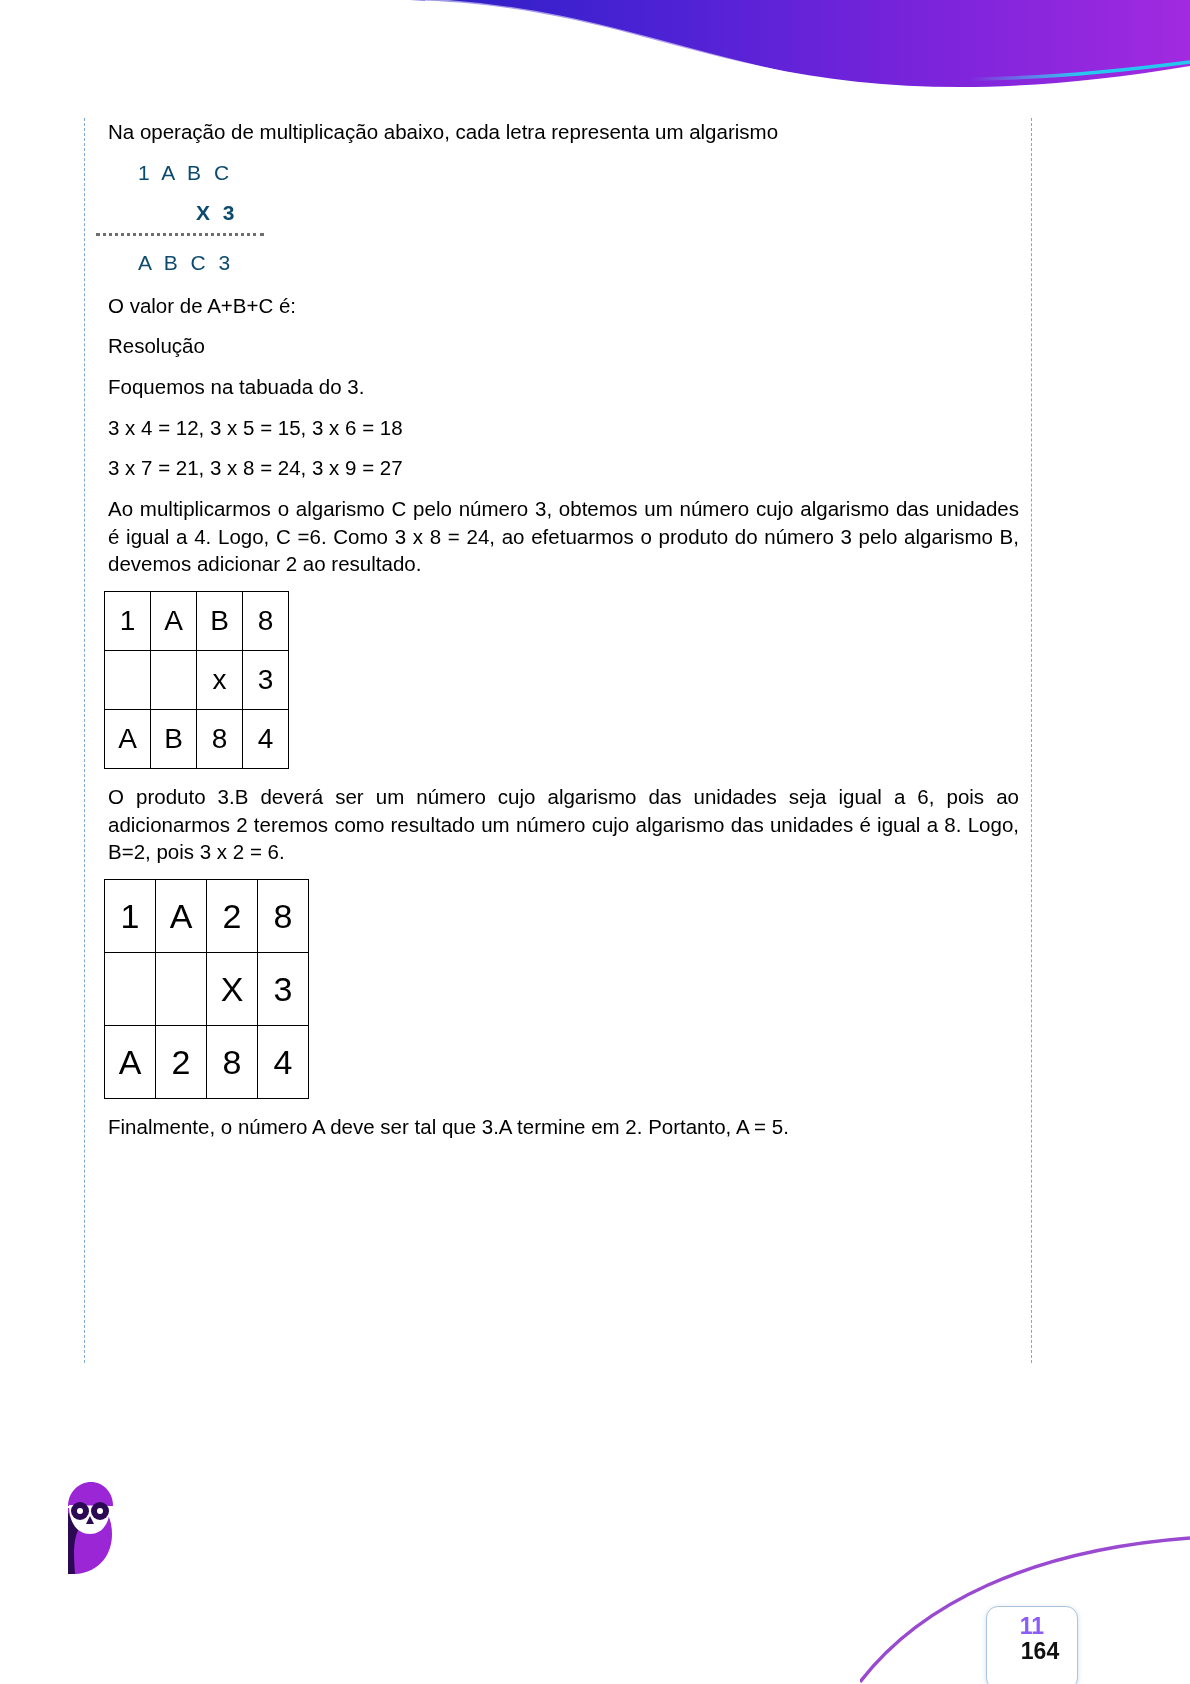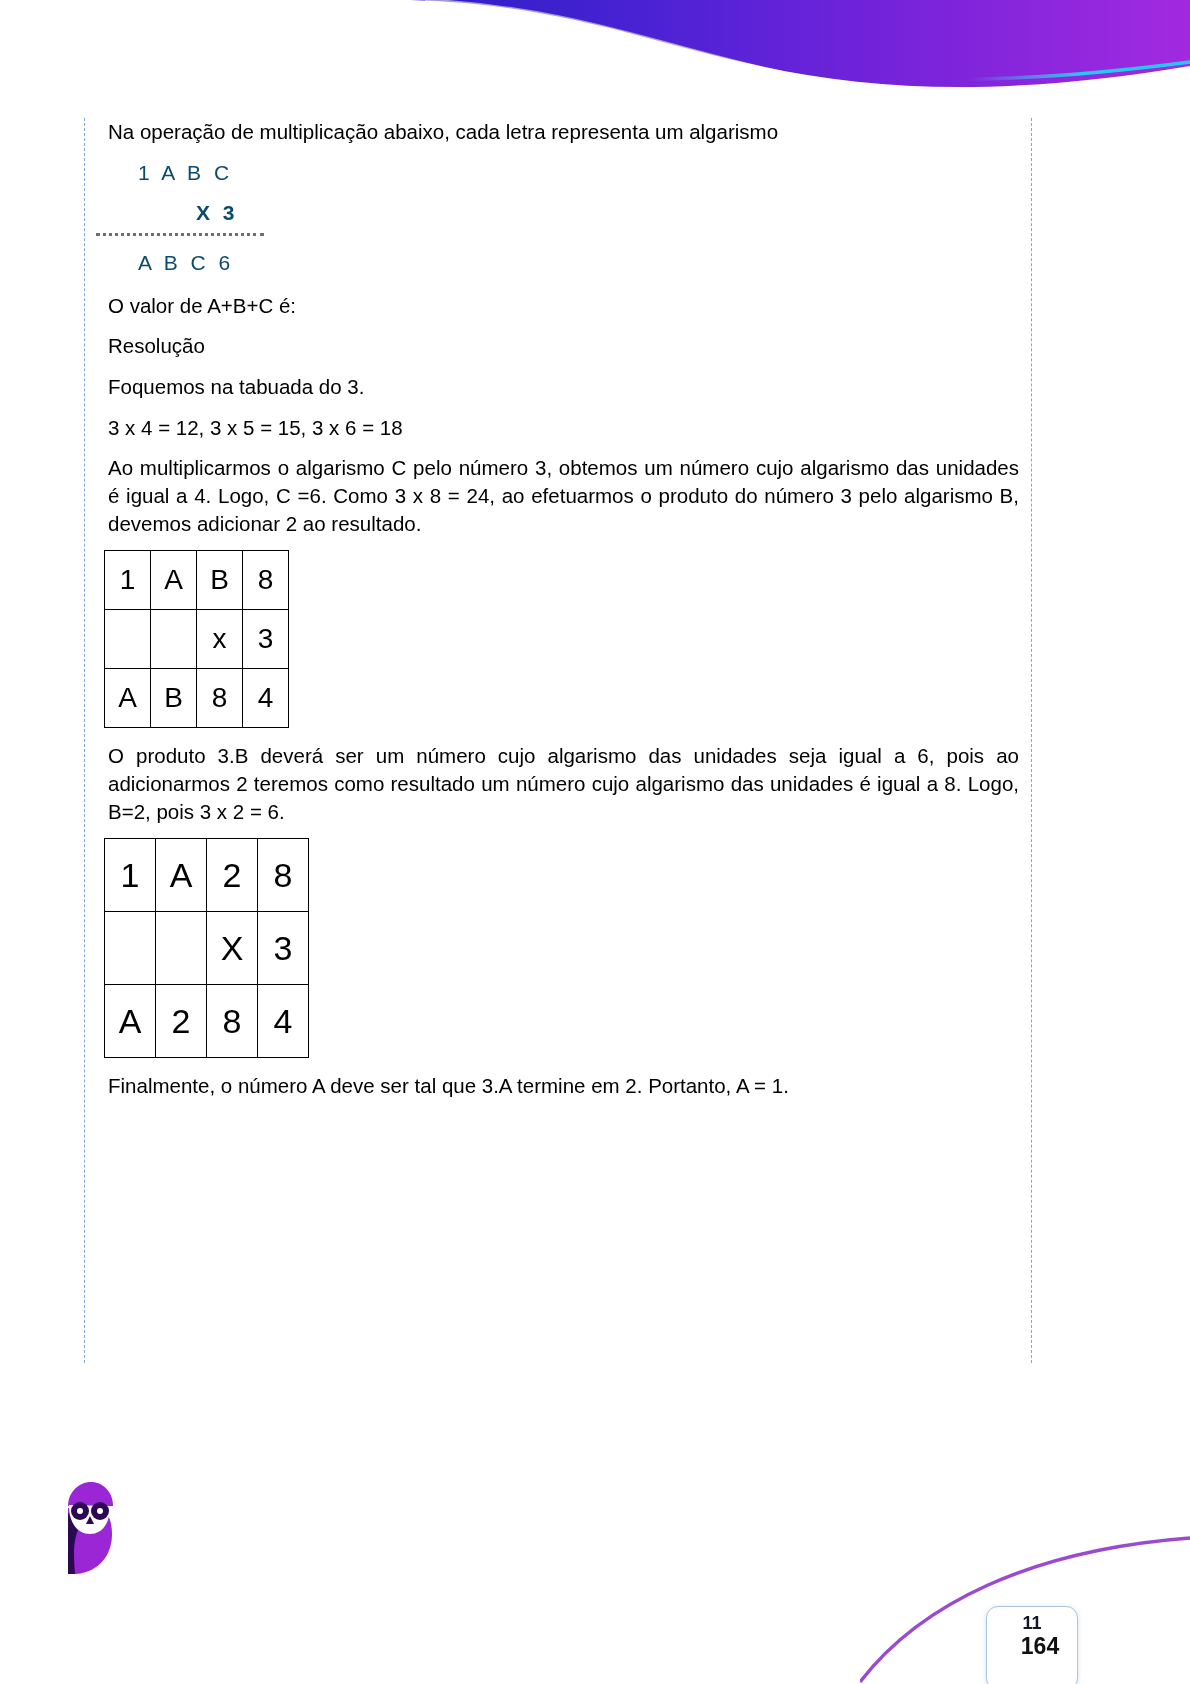--- a/index.html
+++ b/index.html
@@ -137,23 +137,23 @@
     border: 1.5px solid #a8c4de;
     border-radius: 12px;
     background: #ffffff;
     box-shadow: 0 1px 5px rgba(120,150,180,0.30);
     text-align: center;
     box-sizing: border-box;
     padding-top: 7px;
     overflow: hidden;
   }
   .page-box .pg-cur {
-    font-size: 18px;
+    font-size: 23px;
     font-weight: bold;
-    color: #0f172a;
+    color: #8b5cf6;
     line-height: 1.05;
   }
   .page-box .pg-tot {
     font-size: 23px;
     font-weight: bold;
     color: #111111;
     line-height: 1.05;
     margin-top: 1px;
     padding-left: 16px;
   }
@@ -182,31 +182,32 @@
 </svg>
 
 <div class="content-frame">
 
   <p class="para plain">Na operação de multiplicação abaixo, cada letra representa um algarismo</p>
 
   <div class="mult-figure">
     <div class="mline ml1">1 A B C</div>
     <div class="mline ml2">X 3</div>
     <div class="mrule"></div>
-    <div class="mline ml3">A B C 6</div>
+    <div class="mline ml3">A B C 3</div>
   </div>
 
   <p class="para plain">O valor de A+B+C é:</p>
 
 
   <p class="para plain bold">Resolução</p>
 
   <p class="para plain">Foquemos na tabuada do 3.</p>
 
   <p class="para plain">3 x 4 = 12, 3 x 5 = 15, 3 x 6 = 18</p>
+  <p class="para plain">3 x 7 = 21, 3 x 8 = 24, 3 x 9 = 27</p>
 
   <p class="para">Ao multiplicarmos o algarismo C pelo número 3, obtemos um número cujo algarismo das unidades é igual a 4. Logo, C =6. Como 3 x 8 = 24, ao efetuarmos o produto do número 3 pelo algarismo B, devemos adicionar 2 ao resultado.</p>
 
   <table class="digit-table t-small">
     <tbody>
       <tr>
         <td>1</td>
         <td>A</td>
         <td>B</td>
         <td class="c-red">8</td>
@@ -244,21 +245,21 @@
       </tr>
       <tr>
         <td>A</td>
         <td class="c-green">2</td>
         <td class="c-red">8</td>
         <td>4</td>
       </tr>
     </tbody>
   </table>
 
-  <p class="para plain">Finalmente, o número A deve ser tal que 3.A termine em 2. Portanto, A = 1.</p>
+  <p class="para plain">Finalmente, o número A deve ser tal que 3.A termine em 2. Portanto, A = 5.</p>
 
 </div>
 
 <svg class="owl" viewBox="0 0 56 98">
   <path d="M6,28 C6,14 17,4 29,4 C41,4 51,14 51,28 Z" fill="#9b26d6"></path>
   <path d="M6,30 C6,30 6,96 6,96 L14,96 C38,94 50,76 50,56 C50,44 46,34 40,30 Z" fill="#9b26d6"></path>
   <path d="M6,34 L6,96 L13,96 C12,80 10,62 18,48 C12,44 8,40 6,34 Z" fill="#2b0a53"></path>
   <path d="M7,27 C7,47 17,56 28,56 C39,56 48,47 48,28 Z" fill="#ffffff"></path>
   <circle cx="18" cy="33" r="9" fill="#2b0a53"></circle>
   <circle cx="38" cy="33" r="9" fill="#2b0a53"></circle>

